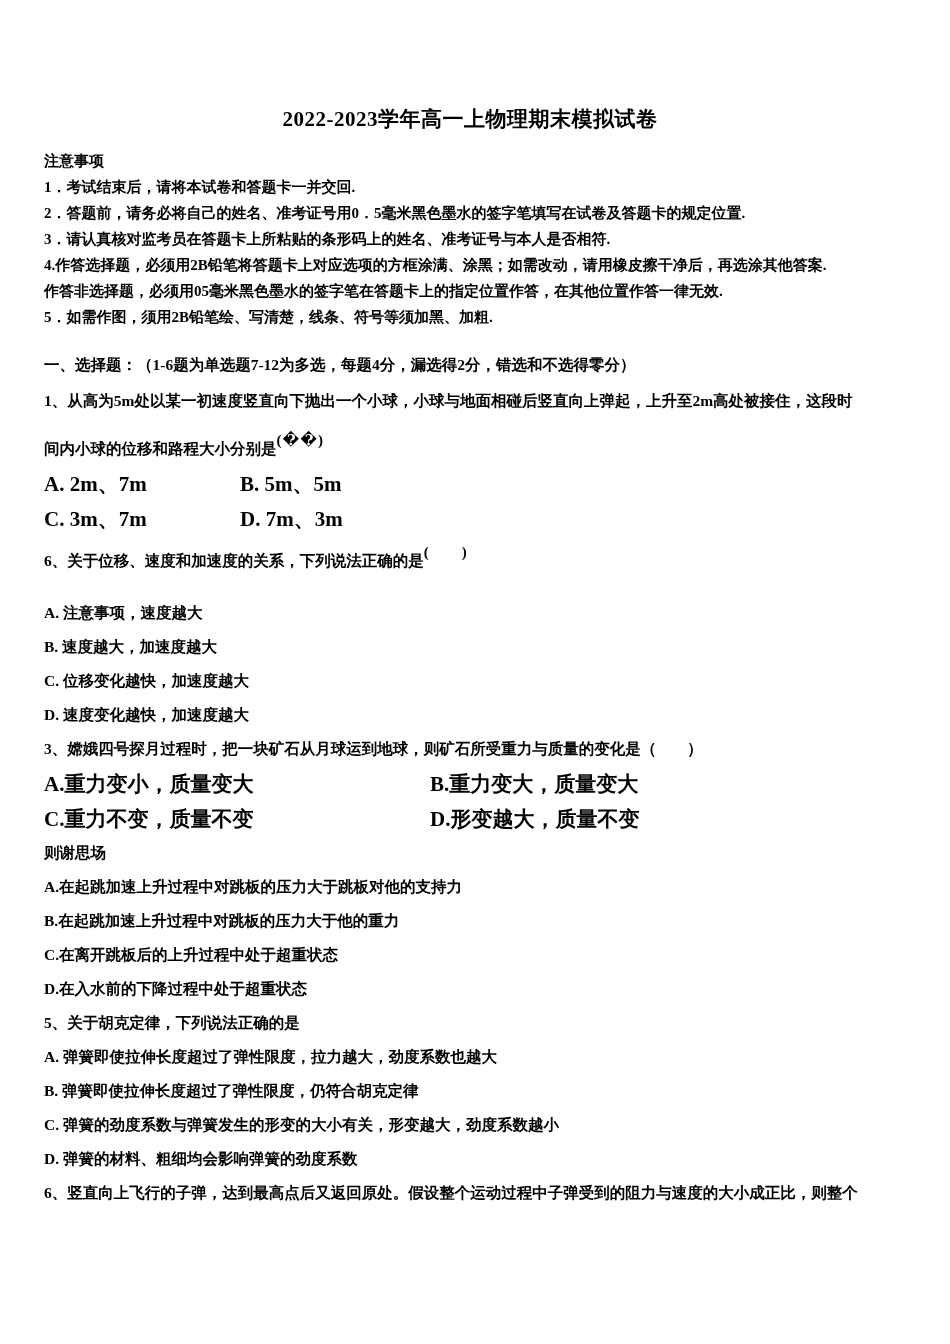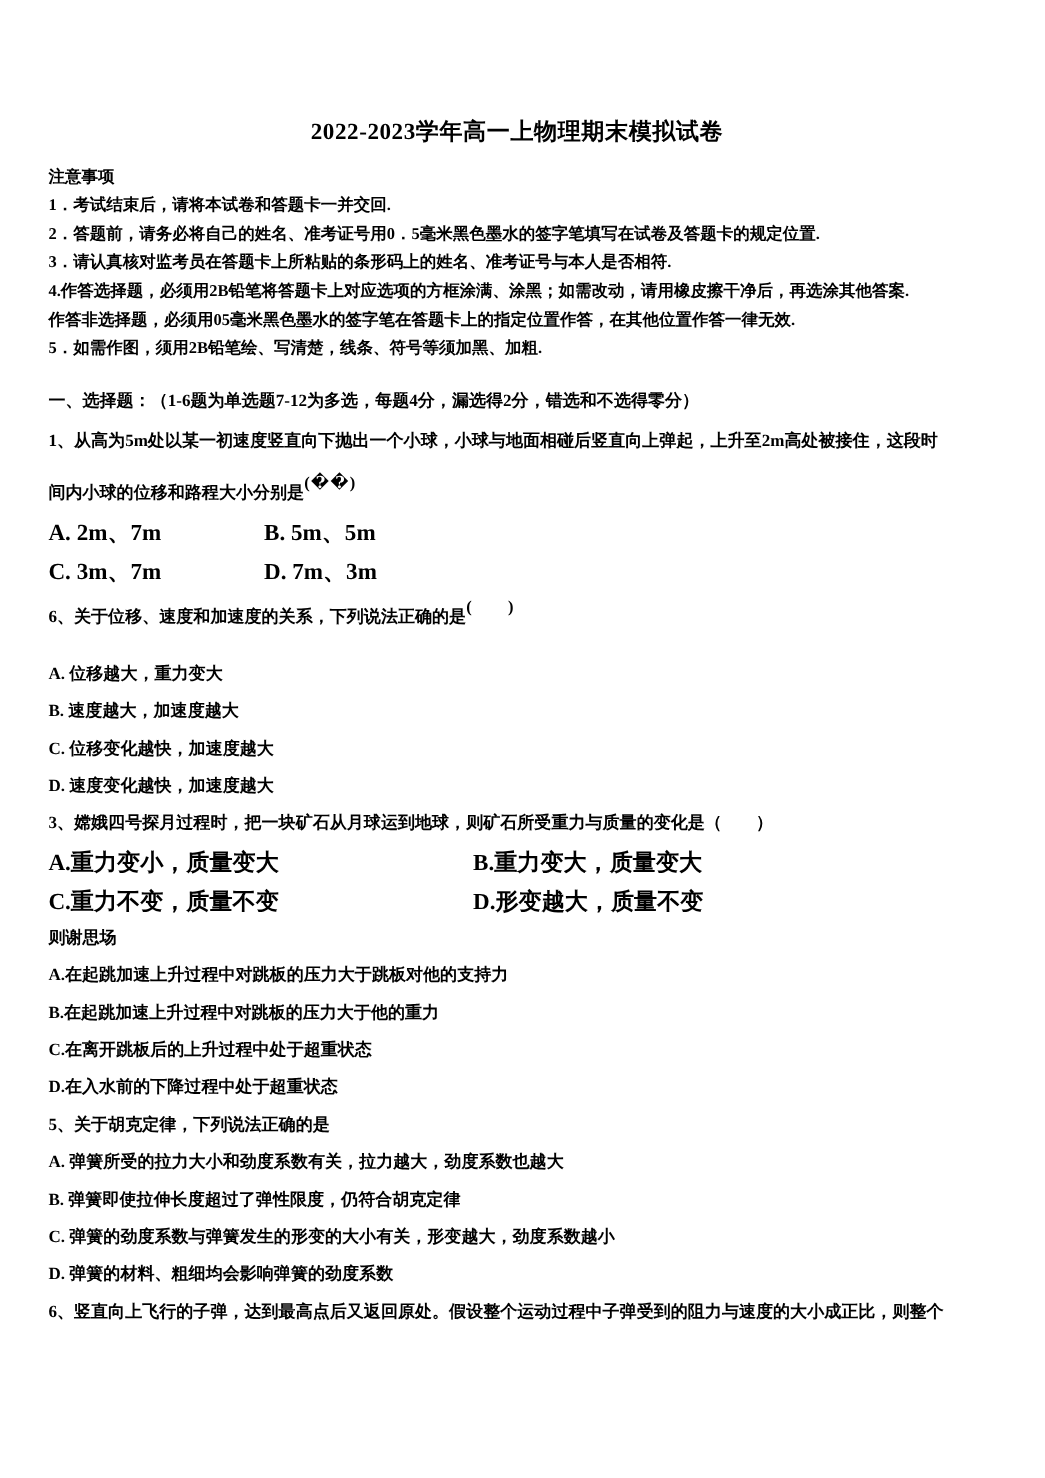--- a/index.html
+++ b/index.html
@@ -82,21 +82,21 @@
       <span>B. 5m、5m</span>
     </div>
     <div class="opt-row">
       <span class="opt-cell-narrow">C. 3m、7m</span>
       <span>D. 7m、3m</span>
     </div>
   </div>
 
   <div>
     <p class="q-line mt-md"><span>6、关于位移、速度和加速度的关系，下列说法正确的是</span><span class="sup">(　　)</span></p>
-    <p class="q-line mt-xl">A. 位移越大，重力变大</p>
+    <p class="q-line mt-xl">A. 注意事项，速度越大</p>
     <p class="q-line">B. 速度越大，加速度越大</p>
     <p class="q-line">C. 位移变化越快，加速度越大</p>
     <p class="q-line">D. 速度变化越快，加速度越大</p>
   </div>
 
   <div>
     <p class="q-line">3、嫦娥四号探月过程时，把一块矿石从月球运到地球，则矿石所受重力与质量的变化是（　　）</p>
     <div class="opt-row">
       <span class="opt-cell-wide">A.重力变小，质量变大</span>
       <span>B.重力变大，质量变大</span>
@@ -110,21 +110,21 @@
   <div>
     <p class="q-line">则谢思场</p>
     <p class="q-line">A.在起跳加速上升过程中对跳板的压力大于跳板对他的支持力</p>
     <p class="q-line">B.在起跳加速上升过程中对跳板的压力大于他的重力</p>
     <p class="q-line">C.在离开跳板后的上升过程中处于超重状态</p>
     <p class="q-line">D.在入水前的下降过程中处于超重状态</p>
   </div>
 
   <div>
     <p class="q-line">5、关于胡克定律，下列说法正确的是</p>
-    <p class="q-line">A. 弹簧所受的拉力大小和劲度系数有关，拉力越大，劲度系数也越大</p>
+    <p class="q-line">A. 弹簧即使拉伸长度超过了弹性限度，拉力越大，劲度系数也越大</p>
     <p class="q-line">B. 弹簧即使拉伸长度超过了弹性限度，仍符合胡克定律</p>
     <p class="q-line">C. 弹簧的劲度系数与弹簧发生的形变的大小有关，形变越大，劲度系数越小</p>
     <p class="q-line">D. 弹簧的材料、粗细均会影响弹簧的劲度系数</p>
   </div>
 
   <div>
     <p class="q-line">6、竖直向上飞行的子弹，达到最高点后又返回原处。假设整个运动过程中子弹受到的阻力与速度的大小成正比，则整个</p>
   </div>
 
 </div>

